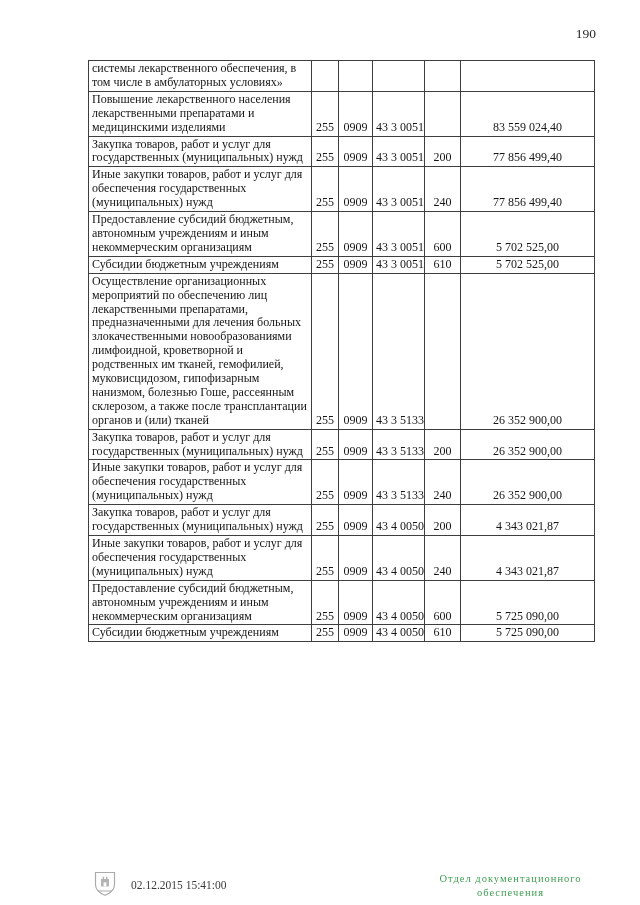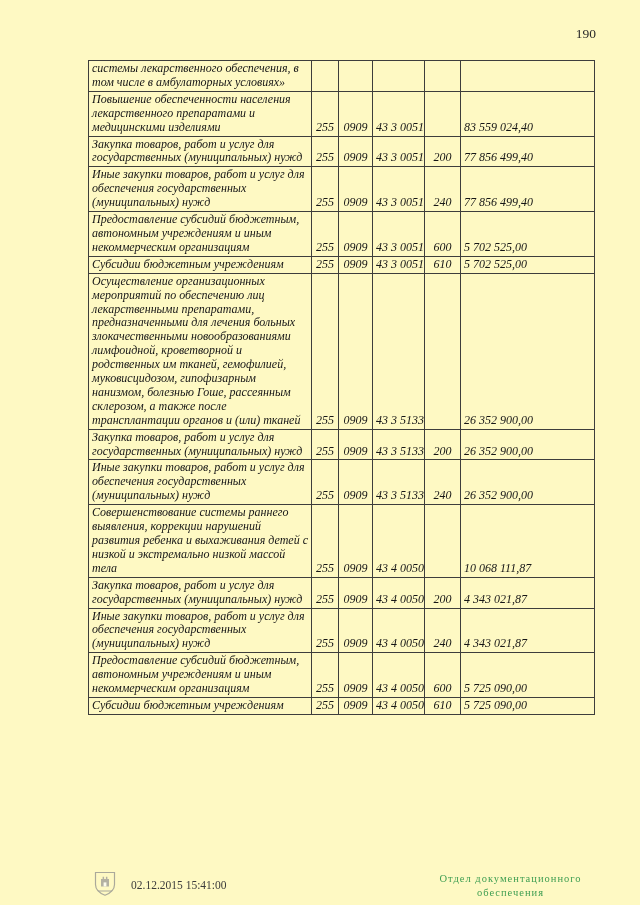--- a/index.html
+++ b/index.html
@@ -5,50 +5,49 @@
   html,body{margin:0;padding:0;}
   body{
     width:640px;height:905px;
     background:#e9e9e7;
     font-family:"Liberation Serif", serif;
     -webkit-font-smoothing:antialiased;
   }
   .page{
     position:relative;
     width:640px;height:905px;
-    background:#fef9c3;
+    background:#ffffff;
     color:#1f1f1f;
     overflow:hidden;
   }
   .page-number{
     position:absolute;
     top:26px;right:44px;
     font-size:13.5px;
     color:#2a2a2a;
   }
   table.budget-table{
     position:absolute;
     left:88px;top:60px;
     width:506px;
     border-collapse:collapse;
     table-layout:fixed;
     font-size:12px;
     line-height:1.16;
     color:#161616;
-    font-style:italic;
   }
   table.budget-table td{
     border:1px solid #3e3e3c;
     vertical-align:bottom;
     padding:1px 3px;
     overflow:hidden;
   }
   td.c-desc{text-align:left;padding-left:2px;padding-right:2px;}
   td.c-code{text-align:center;white-space:nowrap;padding-left:0;padding-right:0;}
-  td.c-amount{text-align:left;white-space:nowrap;padding-right:4px;}
+  td.c-amount{text-align:center;white-space:nowrap;padding-right:4px;}
   .footer{
     position:absolute;
     left:0;top:866px;
     width:632px;height:39px;
   }
   .emblem{
     position:absolute;
     left:93px;top:4px;
     opacity:.75;
   }
@@ -100,21 +99,21 @@
     <tr>
       <td class="c-desc">системы лекарственного обеспечения, в том  числе в амбулаторных условиях»</td>
       <td class="c-code"></td>
       <td class="c-code"></td>
       <td class="c-code"></td>
       <td class="c-code"></td>
       <td class="c-amount"></td>
     </tr>
 
     <tr>
-      <td class="c-desc">Повышение обеспеченности населения лекарственного препаратами и медицинскими изделиями</td>
+      <td class="c-desc">Повышение лекарственного населения лекарственными препаратами и медицинскими изделиями</td>
       <td class="c-code">255</td>
       <td class="c-code">0909</td>
       <td class="c-code">43 3 0051</td>
       <td class="c-code"></td>
       <td class="c-amount">83 559 024,40</td>
     </tr>
 
     <tr>
       <td class="c-desc">Закупка товаров, работ и услуг для государственных (муниципальных) нужд</td>
       <td class="c-code">255</td>
@@ -172,28 +171,20 @@
     <tr>
       <td class="c-desc">Иные закупки товаров, работ и услуг для обеспечения государственных (муниципальных) нужд</td>
       <td class="c-code">255</td>
       <td class="c-code">0909</td>
       <td class="c-code">43 3 5133</td>
       <td class="c-code">240</td>
       <td class="c-amount">26 352 900,00</td>
     </tr>
 
 
-    <tr>
-      <td class="c-desc">Совершенствование системы раннего выявления, коррекции нарушений развития  ребенка и выхаживания детей с низкой и экстремально низкой массой тела</td>
-      <td class="c-code">255</td>
-      <td class="c-code">0909</td>
-      <td class="c-code">43 4 0050</td>
-      <td class="c-code"></td>
-      <td class="c-amount">10 068 111,87</td>
-    </tr>
 
     <tr>
       <td class="c-desc">Закупка товаров, работ и услуг для государственных (муниципальных) нужд</td>
       <td class="c-code">255</td>
       <td class="c-code">0909</td>
       <td class="c-code">43 4 0050</td>
       <td class="c-code">200</td>
       <td class="c-amount">4 343 021,87</td>
     </tr>
 

